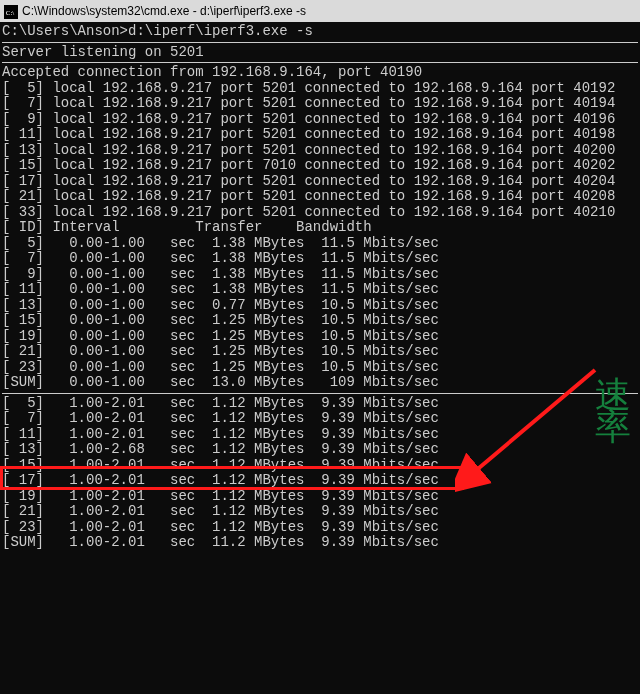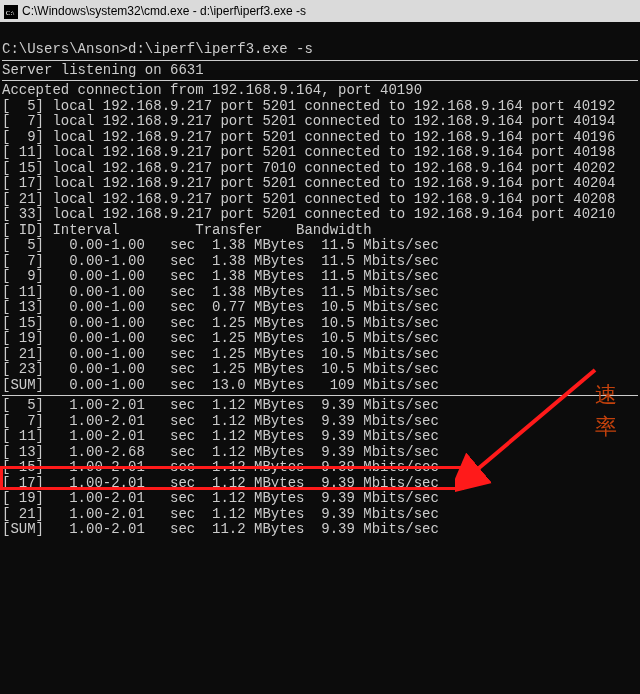--- a/index.html
+++ b/index.html
@@ -26,44 +26,44 @@
     padding-left: 4px;
     box-sizing: border-box;
   }
   .title-bar .icon {
     width: 14px;
     height: 14px;
     margin-right: 4px;
     display: inline-block;
   }
   .terminal {
-    padding: 20px 2px;
+    padding: 2px 2px;
   }
   .line {
     white-space: pre;
     line-height: 15.5px;
     letter-spacing: 0px;
   }
   .hr {
     border: none;
     border-top: 1px solid #cccccc;
     margin: 2px 0;
   }
   .red-box {
     position: absolute;
     border: 3px solid #ff1a1a;
     background: transparent;
     pointer-events: none;
     box-sizing: border-box;
   }
   .annotation {
     position: absolute;
-    color: #c2410c;
+    color: #15803d;
     font-family: "Microsoft YaHei", SimSun, sans-serif;
-    font-size: 22px;
+    font-size: 36px;
     line-height: 32px;
     pointer-events: none;
     font-weight: 400;
   }
   svg.arrow {
     position: absolute;
     pointer-events: none;
   }
 </style>
 </head>
@@ -76,29 +76,30 @@
         <text x="2" y="11" fill="#fff" font-size="8" font-family="Consolas">C:\</text>
       </svg>
   </span>
   <span>C:\Windows\system32\cmd.exe - d:\iperf\iperf3.exe  -s</span>
 </div>
 
 <div class="terminal">
 
   <div class="line">C:\Users\Anson&gt;d:\iperf\iperf3.exe -s</div>
   <hr class="hr">
-  <div class="line">Server listening on 6631</div>
+  <div class="line">Server listening on 5201</div>
   <hr class="hr">
   <div class="line">Accepted connection from 192.168.9.164, port 40190</div>
 
   <div id="conn-block">
       <div class="line">[  5] local 192.168.9.217 port 5201 connected to 192.168.9.164 port 40192</div>
       <div class="line">[  7] local 192.168.9.217 port 5201 connected to 192.168.9.164 port 40194</div>
       <div class="line">[  9] local 192.168.9.217 port 5201 connected to 192.168.9.164 port 40196</div>
       <div class="line">[ 11] local 192.168.9.217 port 5201 connected to 192.168.9.164 port 40198</div>
+      <div class="line">[ 13] local 192.168.9.217 port 5201 connected to 192.168.9.164 port 40200</div>
       <div class="line">[ 15] local 192.168.9.217 port 7010 connected to 192.168.9.164 port 40202</div>
       <div class="line">[ 17] local 192.168.9.217 port 5201 connected to 192.168.9.164 port 40204</div>
       <div class="line">[ 21] local 192.168.9.217 port 5201 connected to 192.168.9.164 port 40208</div>
       <div class="line">[ 33] local 192.168.9.217 port 5201 connected to 192.168.9.164 port 40210</div>
     </div>
 
   <div class="line" id="head-line">[ ID] Interval         Transfer    Bandwidth</div>
 
   <div id="block1">
       <div class="line">[  5]   0.00-1.00   sec  1.38 MBytes  11.5 Mbits/sec</div>
@@ -118,20 +119,21 @@
 
   <div id="block2">
       <div class="line">[  5]   1.00-2.01   sec  1.12 MBytes  9.39 Mbits/sec</div>
       <div class="line">[  7]   1.00-2.01   sec  1.12 MBytes  9.39 Mbits/sec</div>
       <div class="line">[ 11]   1.00-2.01   sec  1.12 MBytes  9.39 Mbits/sec</div>
       <div class="line">[ 13]   1.00-2.68   sec  1.12 MBytes  9.39 Mbits/sec</div>
       <div class="line">[ 15]   1.00-2.01   sec  1.12 MBytes  9.39 Mbits/sec</div>
       <div class="line">[ 17]   1.00-2.01   sec  1.12 MBytes  9.39 Mbits/sec</div>
       <div class="line">[ 19]   1.00-2.01   sec  1.12 MBytes  9.39 Mbits/sec</div>
       <div class="line">[ 21]   1.00-2.01   sec  1.12 MBytes  9.39 Mbits/sec</div>
+      <div class="line">[ 23]   1.00-2.01   sec  1.12 MBytes  9.39 Mbits/sec</div>
     </div>
 
   <div class="line" id="sum2-line">[SUM]   1.00-2.01   sec  11.2 MBytes  9.39 Mbits/sec</div>
 
 </div>
 
 <div class="red-box" style="left:0px; top:466px; width:464px; height:24px;"></div>
 
 <svg class="arrow" style="left:455px; top:345px; width:160px; height:160px;" viewBox="0 0 160 160">
   <defs>

